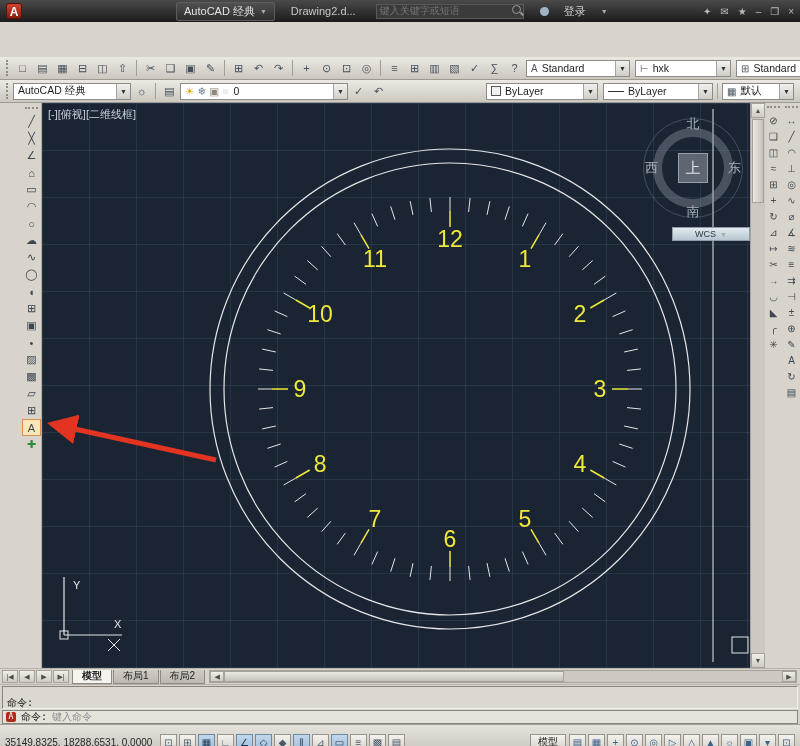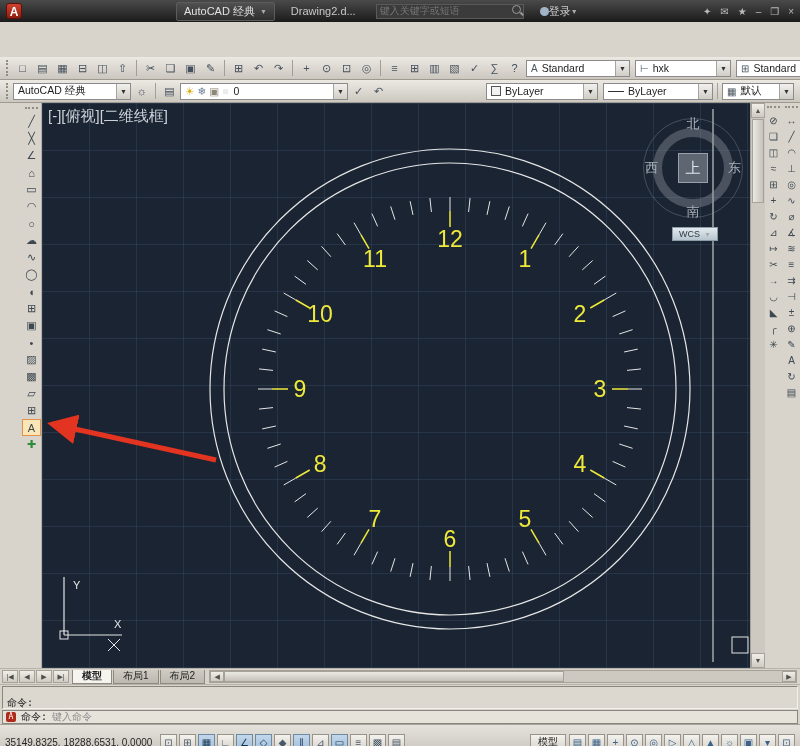--- a/index.html
+++ b/index.html
@@ -9,21 +9,21 @@
   
   .titlebar{position:absolute;left:0;top:0;width:800px;height:22px;background:linear-gradient(#4a4a4a,#1b1b1b);display:flex;align-items:center;gap:6px;padding:0 6px;color:#ddd;z-index:5}
   .logo{width:16px;height:16px;background:linear-gradient(#cf4330,#8c1e10);color:#fff;font-weight:bold;text-align:center;line-height:16px;font-size:12px;border-radius:3px;border:1px solid #601007}
   .ws-chip{display:flex;align-items:center;gap:5px;margin-left:148px;background:rgba(255,255,255,.07);border:1px solid #5c5c5c;border-radius:2px;padding:1px 7px;font-size:11px;color:#e2e2e2}
   .caret{font-size:7px;color:#aaa}
   .doc-title{margin-left:10px;color:#c8c8c8}
   .searchbox{margin-left:14px;display:flex;align-items:flex-start;background:#3b3b3b;border:1px solid #5a5a5a;height:15px;width:148px;padding:0 3px;border-radius:0}
   .searchbox input{flex:1;background:transparent;border:none;outline:none;color:#b5b5b5;font-size:10px;font-family:inherit}
   .search-icon{position:relative;width:9px;height:9px;border:1.5px solid #9a9a9a;border-radius:50%;flex:0 0 auto}
   .search-icon::after{content:"";position:absolute;left:7px;top:7px;width:4px;height:1.5px;background:#9a9a9a;transform:rotate(45deg)}
-  .signin{display:flex;align-items:center;gap:0;margin-left:10px;color:#cfcfcf}
+  .signin{display:flex;align-items:center;gap:15px;margin-left:10px;color:#cfcfcf}
   .person-icon{width:9px;height:9px;border-radius:50%;background:#9fb4c6;display:inline-block}
   .title-right{margin-left:auto;display:flex;gap:9px;align-items:center}
   .t-ico{color:#b9b9b9;font-size:10px}
 
   
   .menubar{position:absolute;left:0;top:22px;width:800px;height:18px;background:linear-gradient(#505050,#343434);display:flex;align-items:center;padding-left:10px}
   .menu-item{color:#e8e8e8;padding:1px 7px;font-size:11px;cursor:default}
 
   
   .tabrow{position:absolute;left:0;top:40px;width:800px;height:17px;background:linear-gradient(#c7c3bb,#a5a199);border-bottom:1px solid #88847c;display:flex;align-items:flex-end;padding-left:3px}
@@ -45,32 +45,32 @@
   
   .leftpanel{position:absolute;left:0;top:103px;width:42px;height:565px;background:#d8d4cc;border-right:1px solid #b2aea6}
   .vtoolbar{position:absolute;left:21px;top:2px;width:21px;display:flex;flex-direction:column;align-items:center}
   .grip-v{width:13px;height:4px;border-top:2px dotted #918d85;margin:2px 0}
   .vbtn{width:19px;height:17px;border:1px solid transparent;display:flex;align-items:center;justify-content:center;font-size:11px;color:#3e4850;background:transparent}
   .vbtn.hl{border:1px solid #e0914e;background:#fbe6b8}
 
   
   .canvas{position:absolute;left:42px;top:103px;width:708px;height:565px;overflow:hidden}
   .canvas svg{position:absolute;left:0;top:0}
-  .vplabel{position:absolute;left:6px;top:4px;color:#ccd1d8;font-size:15px;z-index:3}
+  .vplabel{position:absolute;left:6px;top:4px;color:#ccd1d8;font-size:11px;z-index:3}
 
   .compass{position:absolute;right:2px;top:10px;width:110px;height:110px;z-index:3}
   .ring-outer{position:absolute;left:5px;top:5px;width:100px;height:100px;border:1px solid rgba(150,156,166,.35);border-radius:50%}
   .ring{position:absolute;left:15px;top:15px;width:80px;height:80px;border:9px solid rgba(141,148,158,.42);border-radius:50%}
   .c-label{position:absolute;color:#a9b1bb;font-size:13px}
   .c-n{left:50%;top:2px;transform:translateX(-50%)}
   .c-s{left:50%;bottom:2px;transform:translateX(-50%)}
   .c-w{left:7px;top:50%;transform:translateY(-50%)}
   .c-e{right:7px;top:50%;transform:translateY(-50%)}
   .c-top{position:absolute;left:50%;top:50%;transform:translate(-50%,-50%);width:30px;height:30px;background:#5e6671;border:1px solid #97a0ac;color:#dde3ea;font-size:15px;display:flex;align-items:center;justify-content:center}
-  .wcs-chip{position:absolute;left:630px;top:124px;height:14px;background:linear-gradient(#e2eaef,#b7c5cf);border:1px solid #8c9da8;display:flex;align-items:center;gap:4px;padding:0 6px;font-size:9px;color:#2e3942;z-index:3}
+  .wcs-chip{position:absolute;left:630px;top:124px;height:14px;background:linear-gradient(#e2eaef,#b7c5cf);border:1px solid #8c9da8;display:flex;align-items:center;gap:4px;padding:0 22px;font-size:9px;color:#2e3942;z-index:3}
 
   
   .vscroll{position:absolute;left:750px;top:103px;width:15px;height:565px;background:#cdc9c1;border-left:1px solid #a6a29a;display:flex;flex-direction:column}
   .sbtn{height:15px;display:flex;align-items:center;justify-content:center;font-size:7px;color:#50504c;background:linear-gradient(#f1eee8,#cfcbc3);border:1px solid #a6a29a;flex:0 0 auto}
   .sthumb-v{height:84px;margin:1px;background:linear-gradient(90deg,#ece9e3,#c6c2ba);border:1px solid #a6a29a}
   .sfill{flex:1}
 
   
   .rightpanel{position:absolute;left:765px;top:103px;width:35px;height:565px;background:#d8d4cc}
   .rcol{position:absolute;top:1px;width:17px;display:flex;flex-direction:column;align-items:center}

